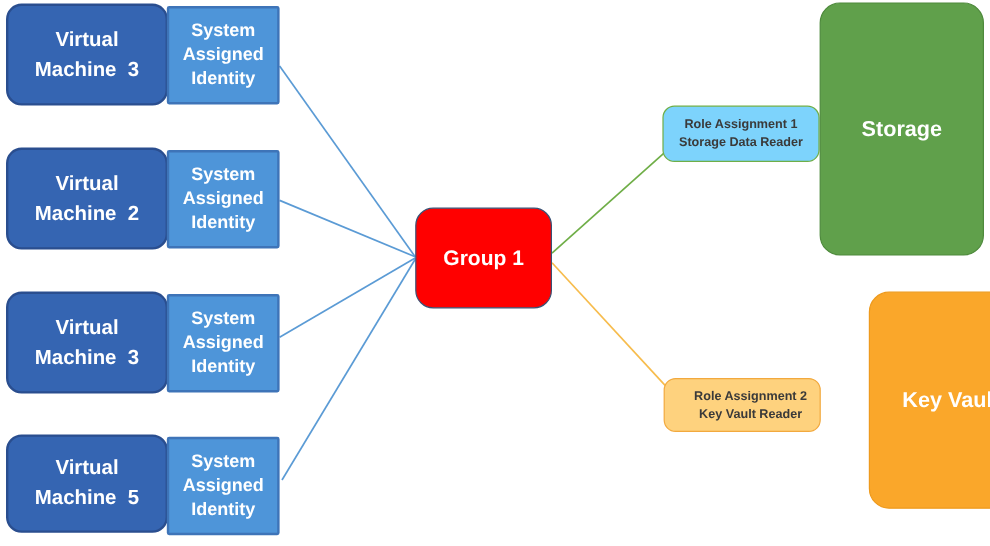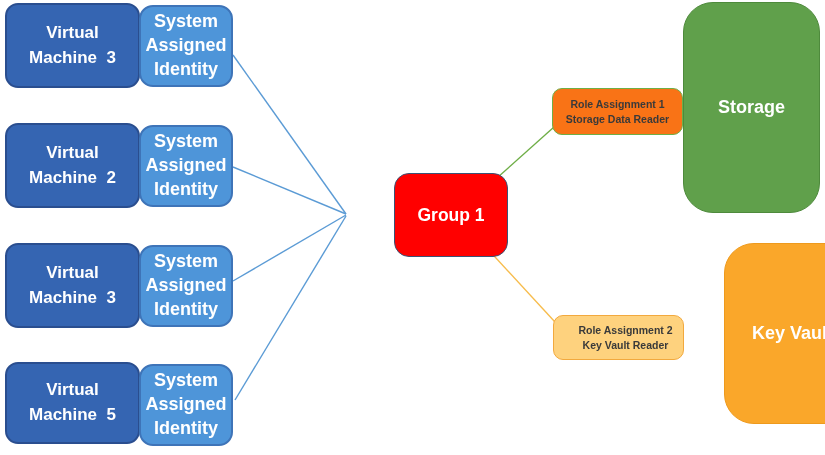--- a/index.html
+++ b/index.html
@@ -21,45 +21,44 @@
   }
   .node span{display:block;}
   .pre{white-space:pre;}
   .vm{
     left:5px;width:135px;height:85px;
     background:#3565B2;border:2px solid #2A4E8F;border-radius:13px;
     font-size:17px;line-height:1.45;
   }
   .sai{
     left:139px;width:94px;height:82px;
-    background:#4E95D9;border:2px solid #3E74B8;border-radius:14px;
-    font-size:18px;line-height:1.32;
+    background:#4E95D9;border:2px solid #3E74B8;border-radius:2px;
+    font-size:15px;line-height:1.32;
   }
   .group{
     left:346px;top:173px;width:114px;height:84px;
     background:#FF0000;border:1.5px solid #3A5275;border-radius:15px;
     font-size:17.5px;
-    margin-left:48px;
   }
   .role{
     width:131px;
     color:#3A3A3A;font-size:10.5px;line-height:1.4;
     border-radius:10px;
   }
   .role1{
     left:552px;top:88px;height:47px;
-    background:#f97316;border:1.5px solid #6FAE47;
+    background:#7dd3fc;border:1.5px solid #6FAE47;
   }
   .role2{
     left:553px;top:315px;height:45px;
     background:#FED27E;border:1.5px solid #F2A93E;padding-left:14px;
   }
   .bigbox{
     left:683px;width:137px;
-    border-radius:30px;font-size:18px;line-height:1.5;
+    border-radius:17px;font-size:18px;line-height:1.5;
   }
   .storage{
     top:2px;height:211px;
     background:#60A04B;border:1px solid #4E8A3C;
   }
   .keyvault{
     top:243px;height:181px;
     background:#FAA72A;border:1px solid #EE9A1D;margin-left:41px;
   }
 </style>

